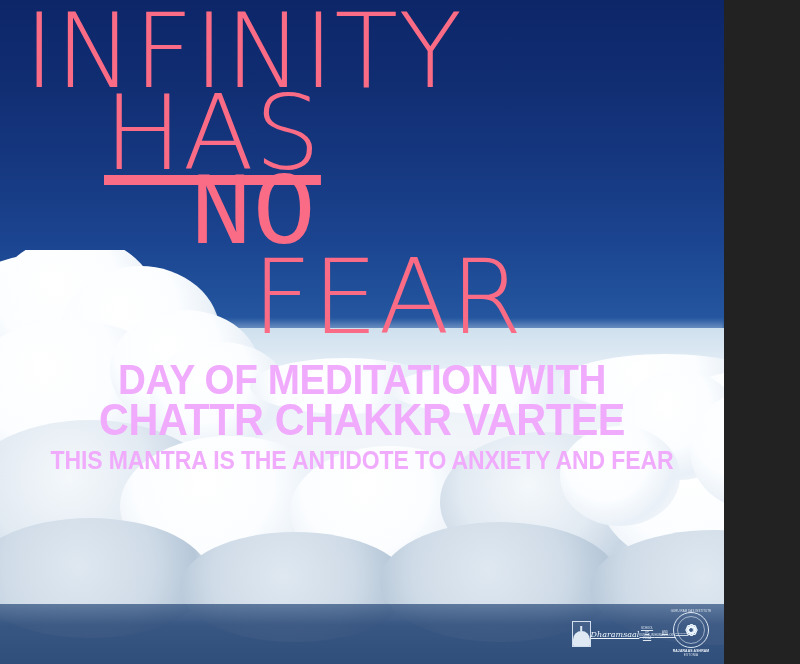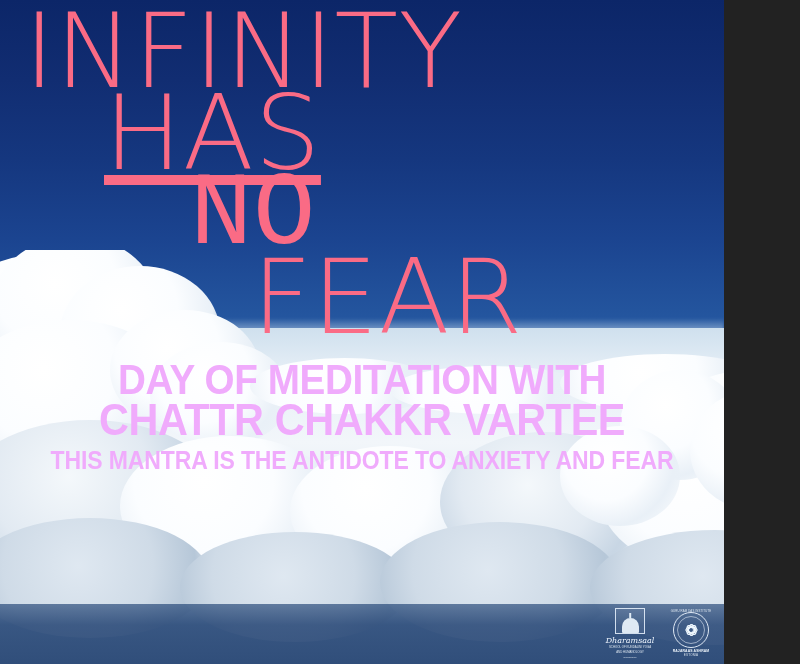--- a/index.html
+++ b/index.html
@@ -137,22 +137,23 @@
 
   
   .logos{
     position:absolute;right:6px;top:0;height:60px;
     display:flex;align-items:center;gap:6px;
   }
 
   
   .logo-dharamsaal{
     width:56px;height:52px;position:relative;
-    display:flex;flex-direction:column;align-items:center;justify-content:space-between;
+    display:flex;flex-direction:row;align-items:center;justify-content:center;
     color:#eef5fb;
+    text-decoration:underline;
   }
   .dh-frame{
     width:30px;height:26px;border:1.4px solid rgba(235,245,255,.85);
     display:flex;align-items:flex-end;justify-content:center;
     background:rgba(255,255,255,.06);
   }
   .dh-dome{
     width:17px;height:15px;position:relative;
     background:rgba(240,248,255,.9);
     border-radius:9px 9px 1px 1px;

